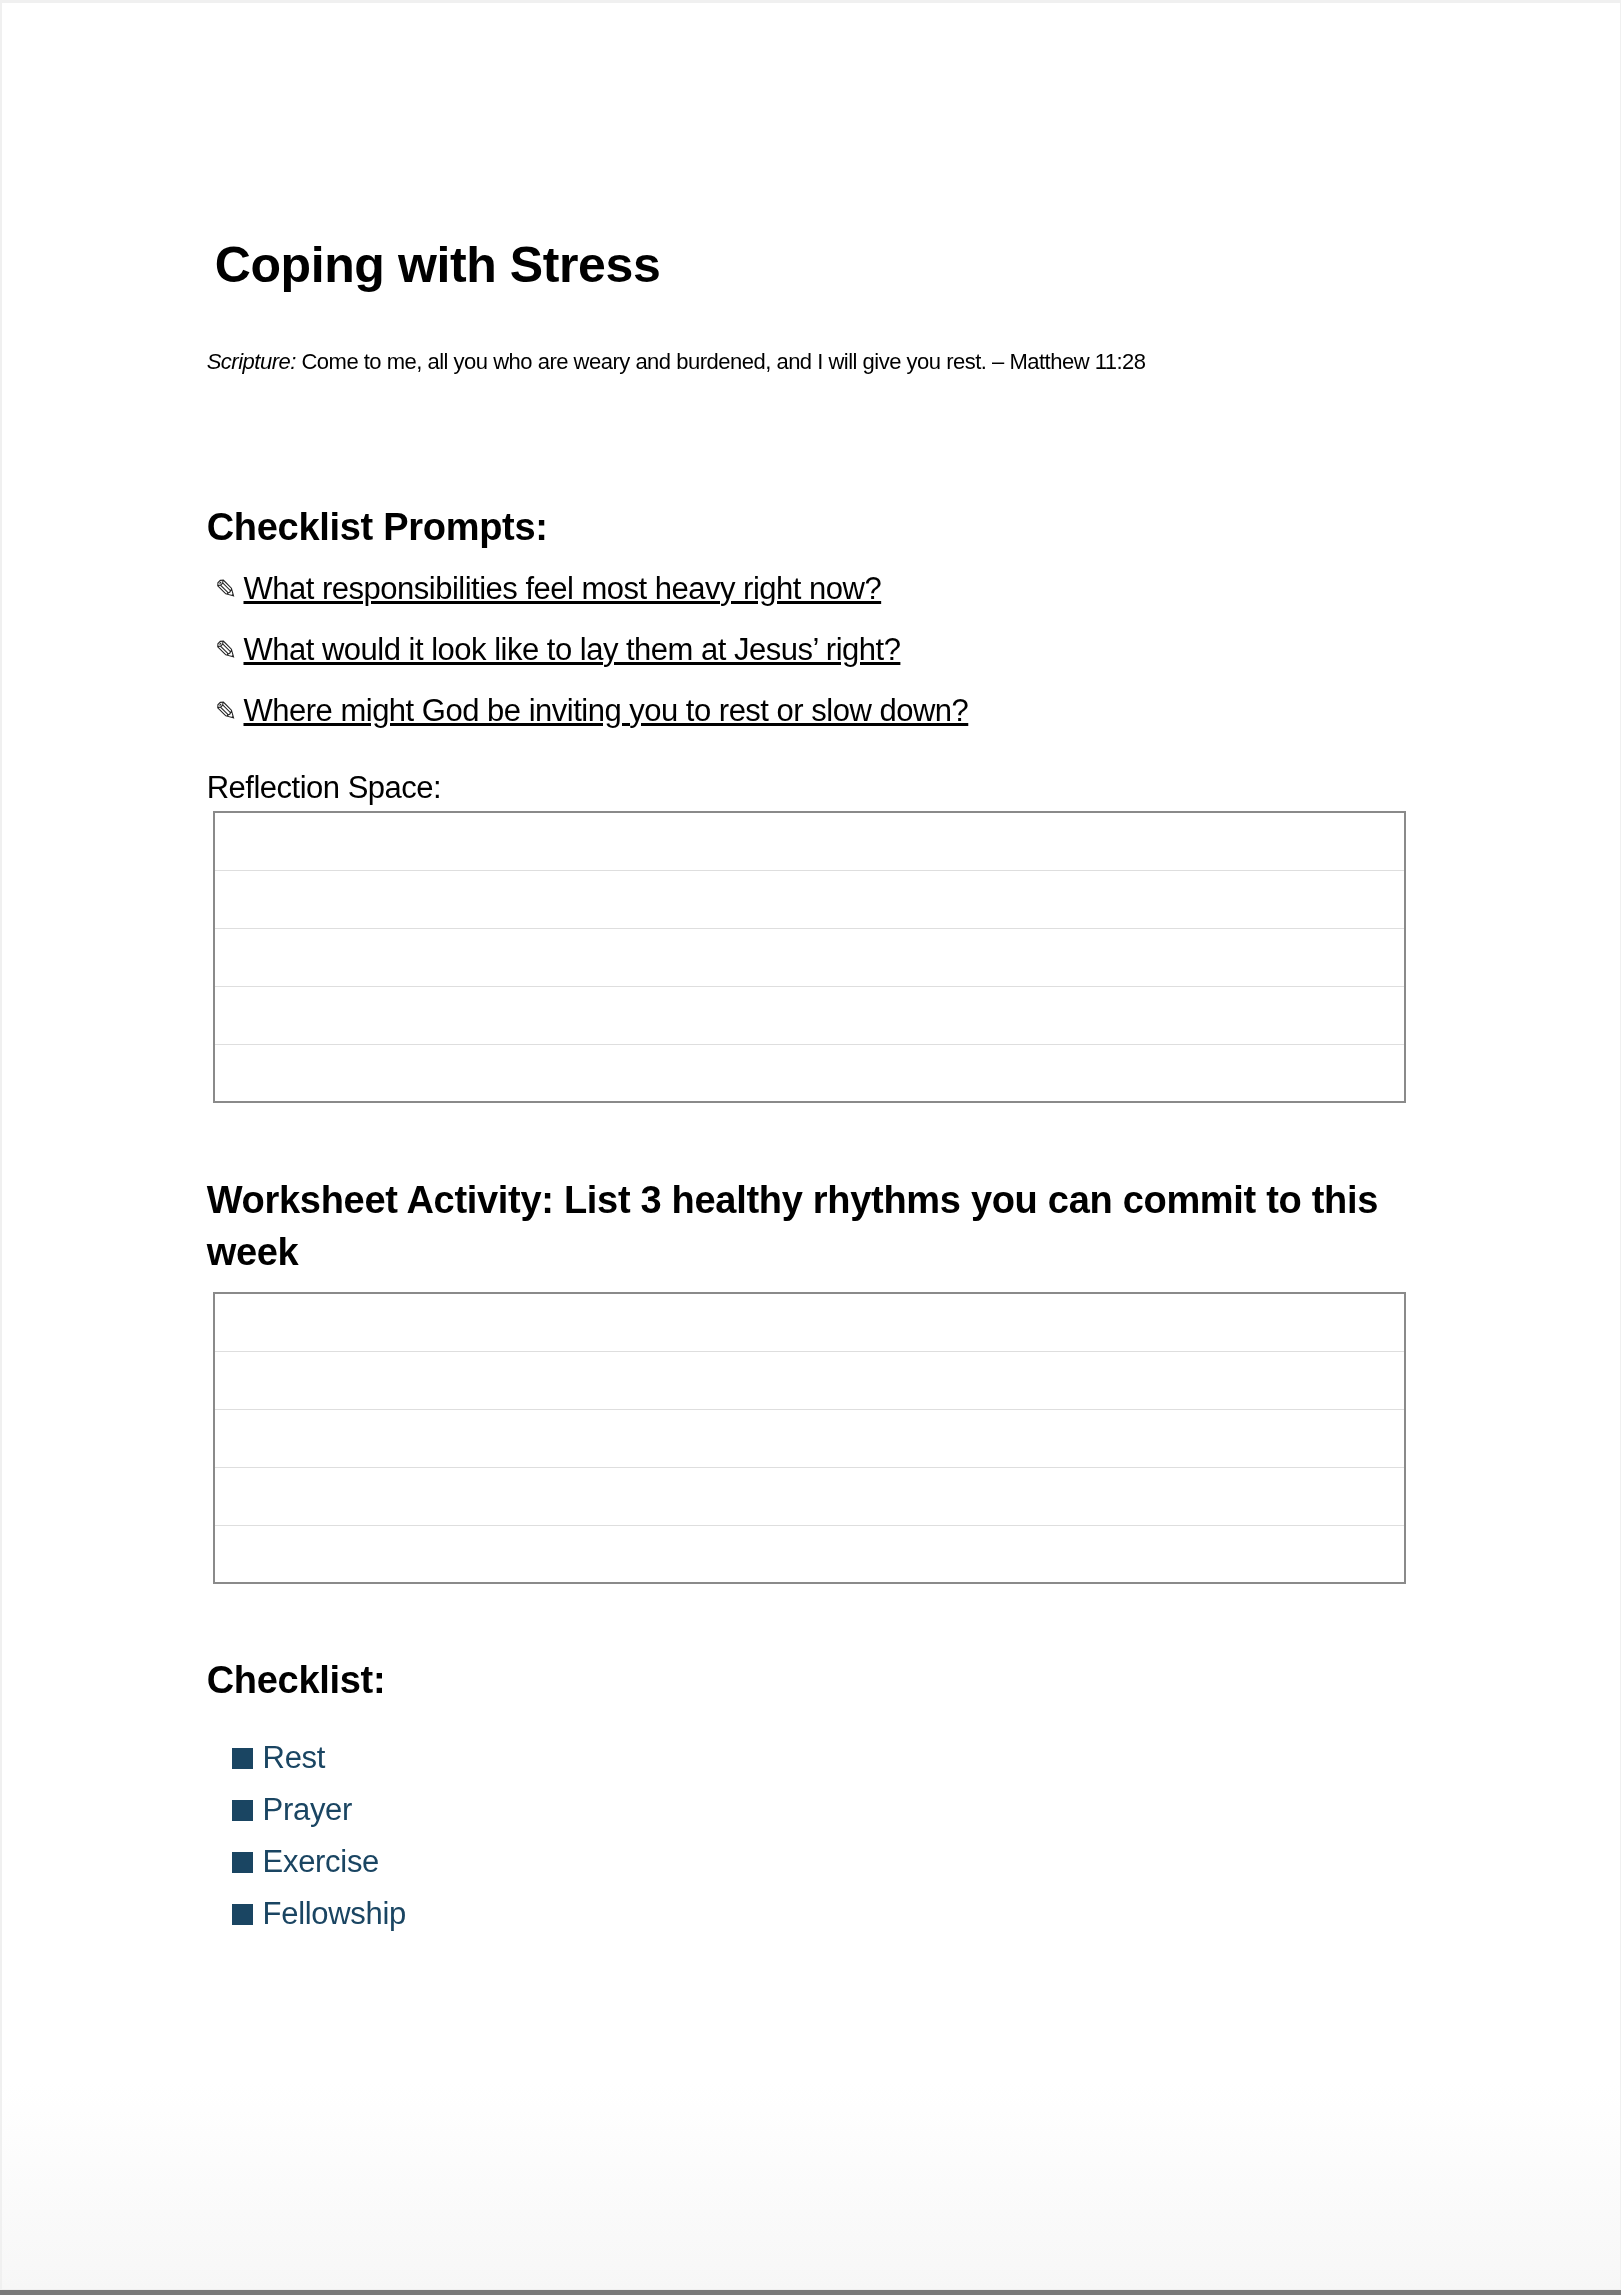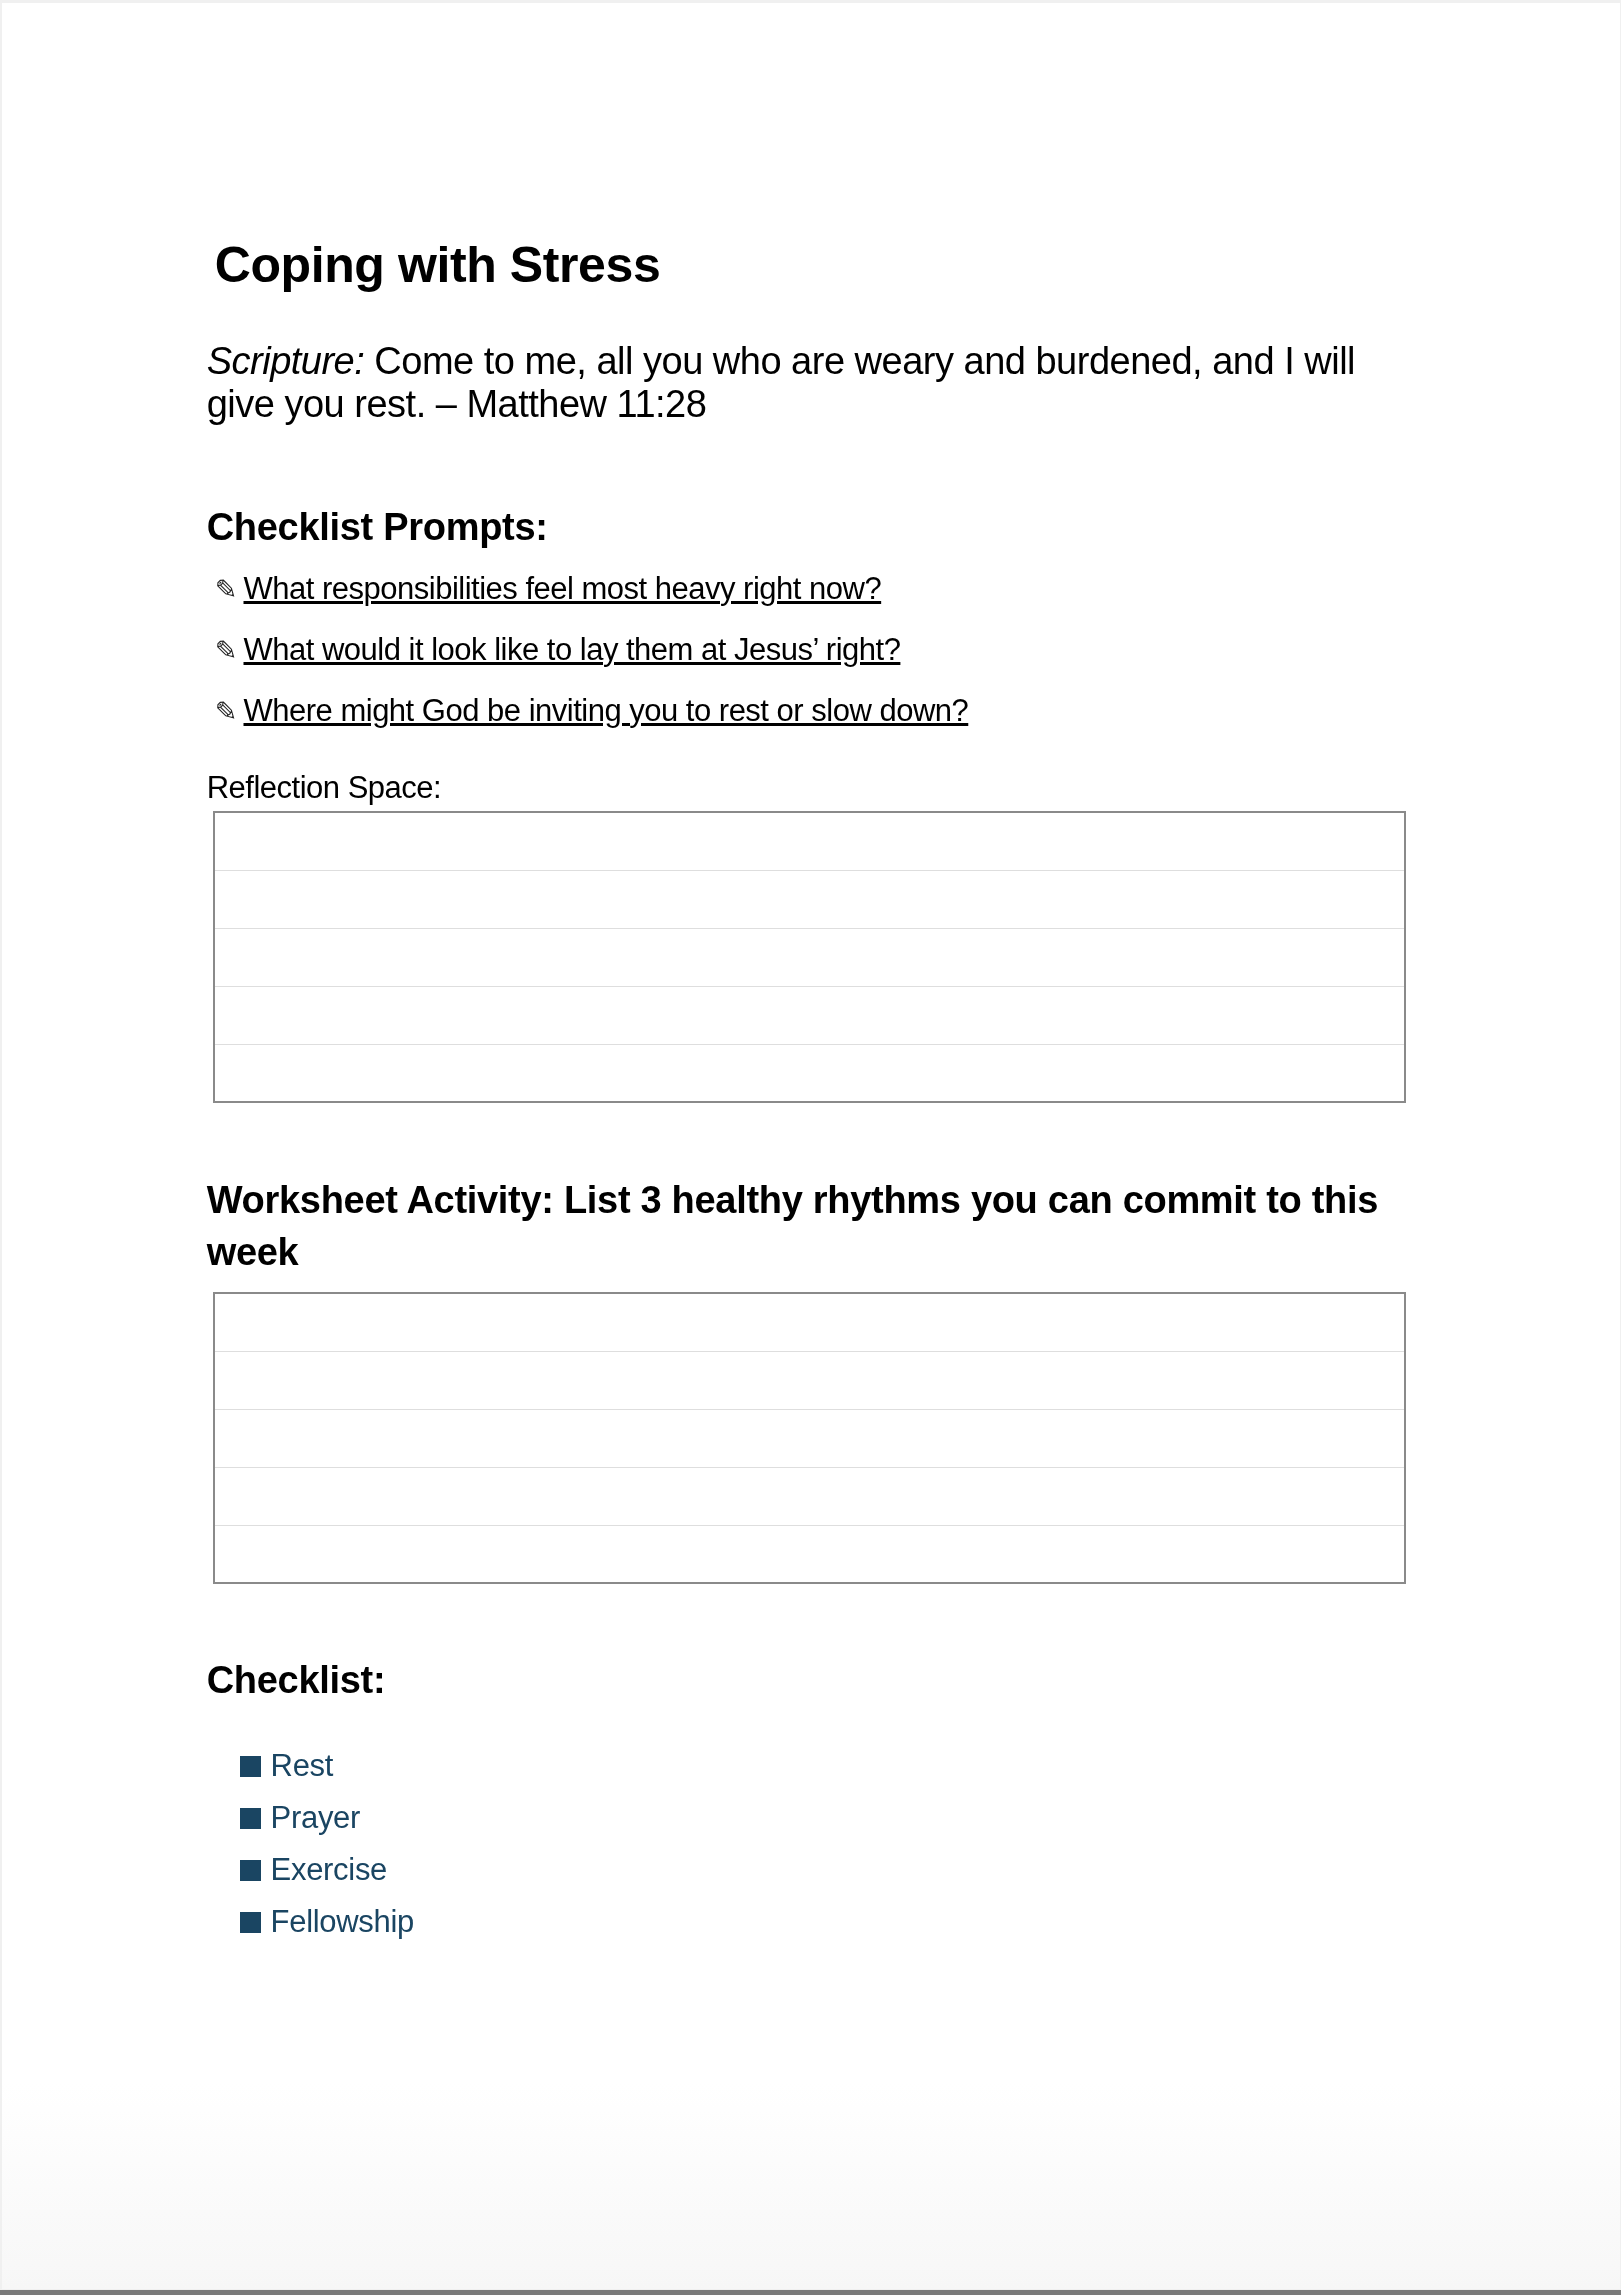--- a/index.html
+++ b/index.html
@@ -45,21 +45,21 @@
       font-size: 50px;
       font-weight: bold;
       letter-spacing: -0.4px;
       white-space: nowrap;
     }
     .scripture {
       position: absolute;
       top: 337px;
       left: 0;
       width: 1150px;
-      font-size: 38px;
+      font-size: 22px;
       line-height: 43px;
       margin: 0;
       letter-spacing: -0.5px;
     }
     .scripture .label { font-style: italic; }
     .h2 {
       position: absolute;
       left: 0;
       margin: 0;
       font-size: 38px;
@@ -106,21 +106,21 @@
     .line-row {
       height: 57px;
       border-bottom: 1.7px solid #dedede;
       box-sizing: content-box;
     }
     .line-row:last-child { border-bottom: none; }
     .check-list {
       position: absolute;
       top: 1729px;
       left: 25px;
-      margin: 8px;
+      margin: 0;
       padding: 0;
       list-style: none;
     }
     .check-item {
       display: flex;
       align-items: center;
       height: 52px;
       font-size: 31px;
       letter-spacing: -0.3px;
       color: #1a4562;

